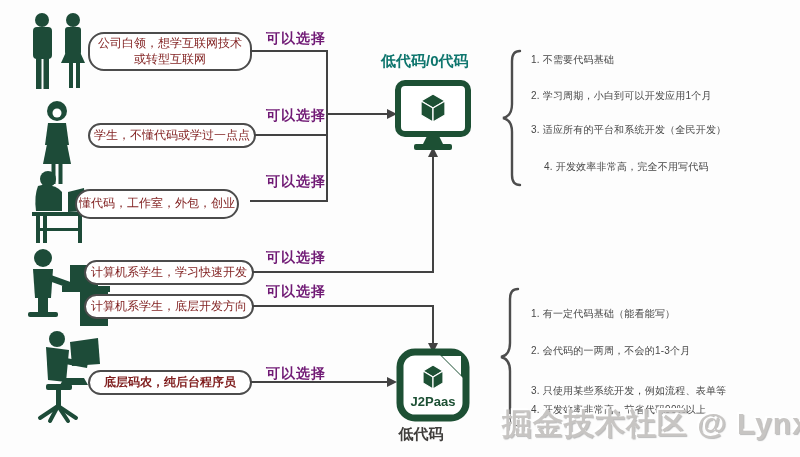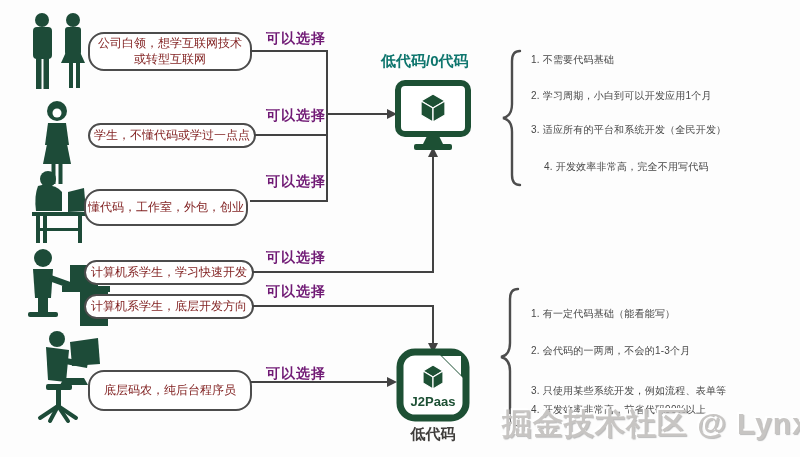--- a/index.html
+++ b/index.html
@@ -118,24 +118,24 @@
   <g stroke="#1d4b38" stroke-width="4" stroke-linecap="round">
     <line x1="34" y1="78" x2="16" y2="90"></line>
     <line x1="34" y1="78" x2="52" y2="90"></line>
     <line x1="34" y1="78" x2="26" y2="93"></line>
     <line x1="34" y1="78" x2="44" y2="93"></line>
   </g>
 </svg>
 
 <div class="bubble" style="left:88px;top:32px;width:164px;height:39px;">公司白领，想学互联网技术或转型互联网</div>
 <div class="bubble oneline" style="left:88px;top:123px;width:168px;height:25px;">学生，不懂代码或学过一点点</div>
-<div class="bubble oneline" style="left:84px;top:189px;width:164px;height:37px;">懂代码，工作室，外包，创业</div>
+<div class="bubble oneline" style="left:75px;top:189px;width:164px;height:30px;">懂代码，工作室，外包，创业</div>
 <div class="bubble oneline" style="left:84px;top:260px;width:170px;height:25px;font-family:Liberation Serif, serif;">计算机系学生，学习快速开发</div>
 <div class="bubble oneline" style="left:84px;top:294px;width:170px;height:25px;">计算机系学生，底层开发方向</div>
-<div class="bubble oneline" style="left:88px;top:370px;width:164px;height:41px;">底层码农，纯后台程序员</div>
+<div class="bubble oneline" style="left:88px;top:370px;width:164px;height:25px;font-weight:bold;">底层码农，纯后台程序员</div>
 
 <div class="edge-label" style="left:266px;top:30px;">可以选择</div>
 <div class="edge-label" style="left:266px;top:107px;">可以选择</div>
 <div class="edge-label" style="left:266px;top:173px;">可以选择</div>
 <div class="edge-label" style="left:266px;top:249px;">可以选择</div>
 <div class="edge-label" style="left:266px;top:283px;">可以选择</div>
 <div class="edge-label" style="left:266px;top:365px;">可以选择</div>
 
 <div class="hline" style="left:250px;top:50px;width:77px;"></div>
 <div class="hline" style="left:254px;top:134px;width:73px;"></div>
@@ -171,21 +171,21 @@
   <rect x="4" y="4" width="66" height="66" rx="15" fill="#ffffff" stroke="#1d5034" stroke-width="7"></rect>
   <polygon points="44,7 67,7 67,30" fill="#1d5034"></polygon>
   <polygon points="46,8 65,27 65,8" fill="#ffffff"></polygon>
   <g stroke="#ffffff" stroke-width="1.2" fill="#1d5034">
     <polygon points="37,17 47,23 37,29 27,23"></polygon>
     <polygon points="27,23 37,29 37,41 27,35"></polygon>
     <polygon points="47,23 37,29 37,41 47,35"></polygon>
   </g>
   <text x="37" y="58" text-anchor="middle" font-size="13" font-weight="bold" fill="#1d5034" font-family="Liberation Sans, sans-serif">J2Paas</text>
 </svg>
-<div class="node-caption" style="left:396px;top:425px;width:74px;">低代码</div>
+<div class="node-caption" style="left:384px;top:425px;width:74px;">低代码</div>
 
 <svg class="brace" style="left:499px;top:48px;" width="24" height="140" viewBox="0 0 24 140" preserveAspectRatio="none">
   <path d="M21,3 Q13,3 13,13 L13,56 Q13,68 4,70 Q13,72 13,84 L13,127 Q13,137 21,137" fill="none" stroke="#4d4d4d" stroke-width="2.4" stroke-linecap="round"></path>
 </svg>
 <svg class="brace" style="left:497px;top:286px;" width="24" height="142" viewBox="0 0 24 142" preserveAspectRatio="none">
   <path d="M21,3 Q13,3 13,13 L13,57 Q13,69 4,71 Q13,73 13,85 L13,129 Q13,139 21,139" fill="none" stroke="#4d4d4d" stroke-width="2.4" stroke-linecap="round"></path>
 </svg>
 
 <div class="benefit" style="left:531px;top:53px;">1. 不需要代码基础</div>
 <div class="benefit" style="left:531px;top:89px;">2. 学习周期，小白到可以开发应用1个月</div>

